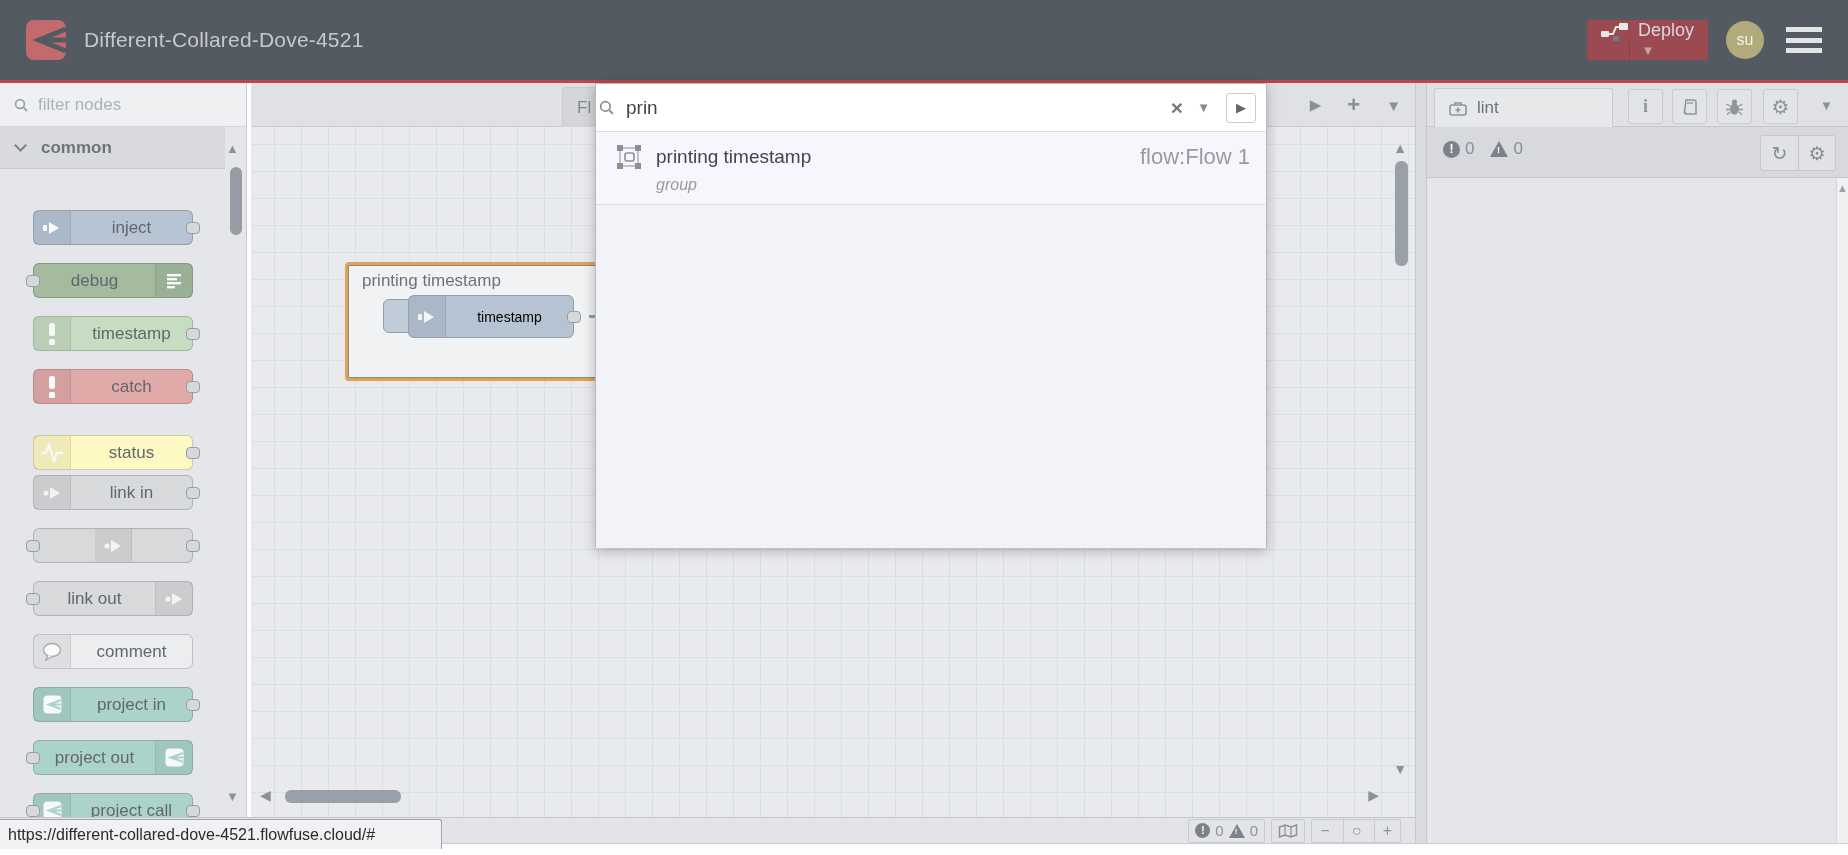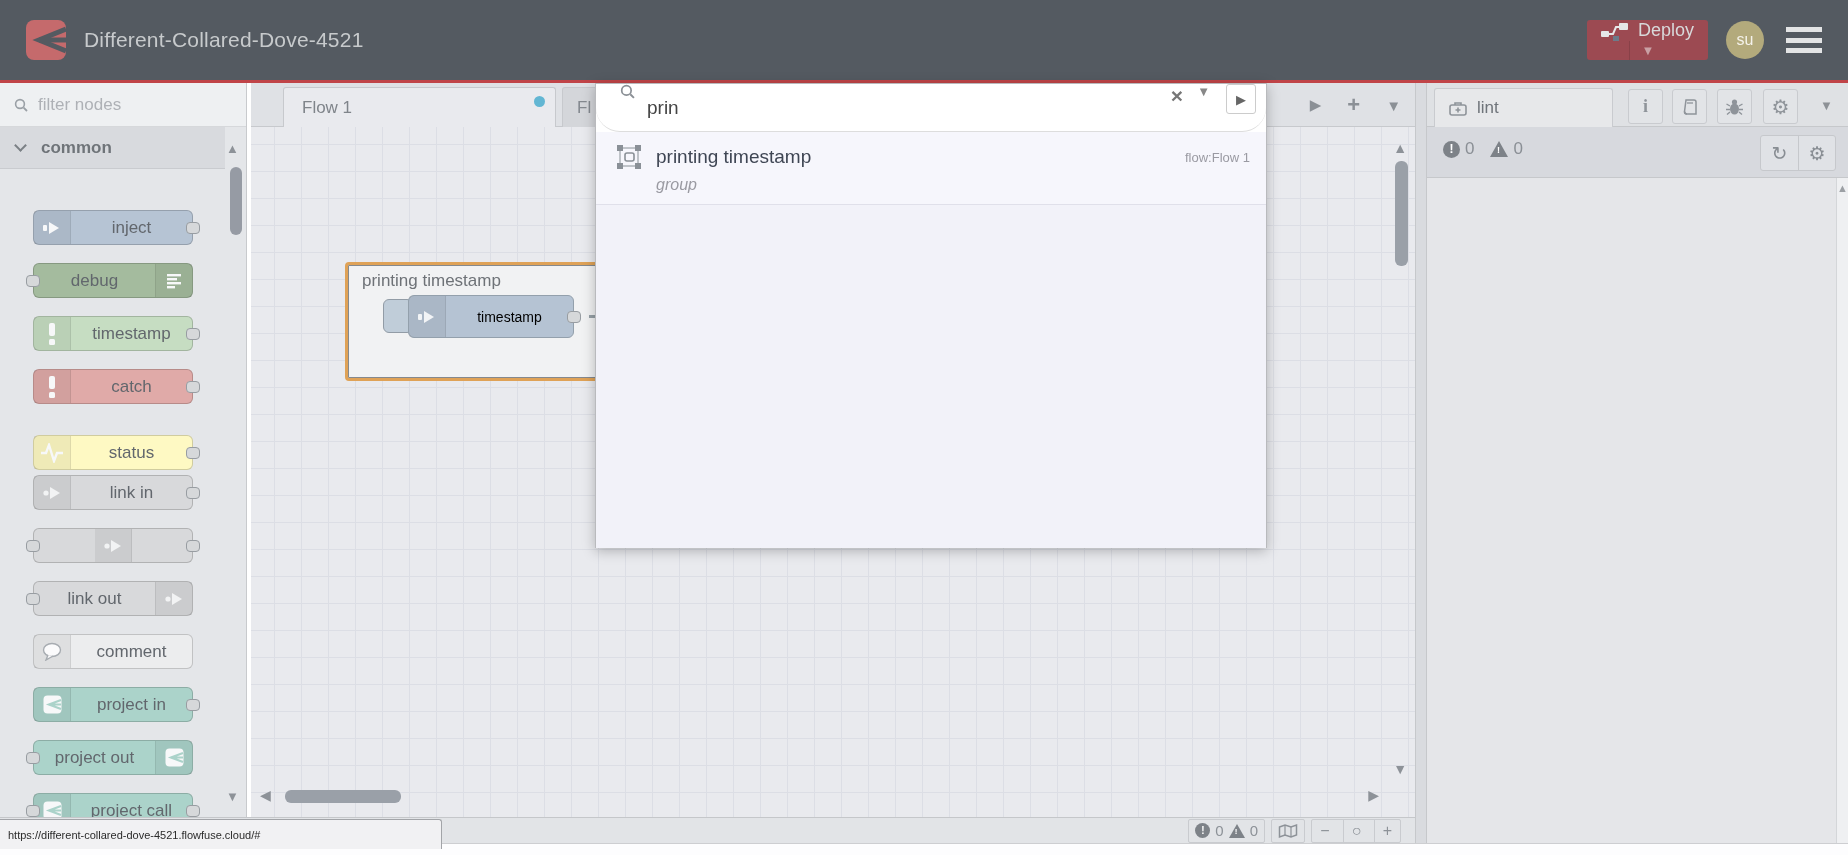--- a/index.html
+++ b/index.html
@@ -97,35 +97,35 @@
   .fbox{height:24px;border:1px solid #c9cbcf;border-radius:2px;display:flex;align-items:center;padding:0 6px;gap:5px;color:#8d9298;}
   .fbox .num{font-size:15px;color:#8d9298;}
   .fbox.zoomers{padding:0;}
   .fbox.zoomers .zc{width:26px;height:100%;display:flex;align-items:center;justify-content:center;font-size:16px;color:#8d9298;cursor:pointer;}
   .fbox.zoomers .zc + .zc{border-left:1px solid #c9cbcf;}
   .bottom-strip{position:absolute;left:0;top:843px;width:100%;height:12px;background:#fdfdfe;border-top:1px solid #cdced1;}
   .palfoot{position:absolute;left:0;top:817px;width:251px;height:26px;background:#e2e4e7;border-top:1px solid #c5c7ca;}
 
   
   .sdialog{position:absolute;left:595px;top:83px;width:672px;height:465px;background:#fff;border:1px solid #b9babd;box-shadow:0 3px 12px rgba(0,0,0,.25);z-index:60;}
-  .srow{position:absolute;left:0;top:0;width:100%;height:48px;background:#fff;border-bottom:1px solid #ddd;display:flex;padding:0 10px 0 24px;border-radius:24px;}
+  .srow{position:absolute;left:0;top:0;width:100%;height:48px;background:#fff;border-bottom:1px solid #ddd;display:flex;align-items:center;padding:0 10px 0 3px;}
   .srow input{flex:1;border:none;outline:none;font-size:19px;color:#444;margin-left:10px;background:transparent;}
   .srow .clear{color:#777;font-size:21px;font-weight:bold;cursor:pointer;padding:0 6px;}
   .srow .caret{color:#888;font-size:13px;cursor:pointer;padding:0 8px;}
   .srow .nextbtn{width:30px;height:30px;border:1px solid #ccc;border-radius:3px;display:flex;align-items:center;justify-content:center;color:#666;font-size:13px;margin-left:8px;cursor:pointer;}
   .sresults{position:absolute;left:0;top:48px;width:100%;height:416px;background:#f2f2f9;overflow:hidden;}
   .sitem{background:#f6f6fc;border-bottom:1px solid #e0e0ea;padding:12px 16px 10px 20px;position:relative;cursor:pointer;}
   .sitem .trow{display:flex;align-items:center;}
   .sitem .title{font-size:19px;color:#3f4654;margin-left:14px;flex:1;}
-  .sitem .meta{font-size:13px;color:#9a9aa2;}
+  .sitem .meta{font-size:22px;color:#9a9aa2;}
   .sitem .kind{font-size:16px;color:#9a9aa2;font-style:italic;margin:6px 0 0 40px;}
 
   
   .urltip{position:absolute;left:0;top:819px;width:442px;height:30px;background:#f1f1f3;border:1px solid #a2a4a8;border-left:none;border-bottom:none;border-top-right-radius:3px;display:flex;align-items:center;padding-left:8px;z-index:70;}
-  .urltip span{font-size:11px;color:#2b2b2b;white-space:nowrap;}
+  .urltip span{font-size:16px;color:#2b2b2b;white-space:nowrap;}
 
   svg{display:block;}
 </style>
 </head>
 <body>
 
 <div class="app">
 
   <div class="hdr">
     <div class="logo">
@@ -297,24 +297,20 @@
           <span class="port r"></span>
         </div>
       </div>
     <div class="pal-sb-up">▲</div>
     <div class="pal-sb-thumb"></div>
     <div class="pal-sb-dn">▼</div>
   </div>
 
   <div class="canvas">
     <div class="tabbar">
-      <div class="tab-active">
-        <span>Flow 1</span>
-        <span class="tab-dot"></span>
-      </div>
       <div class="tab-partial">
         <span>Fl</span>
       </div>
       <div class="cv-tools">
         <span class="t">▶</span>
         <span class="t plus">+</span>
         <span class="t">▼</span>
       </div>
     </div>
     <div class="workspace">

